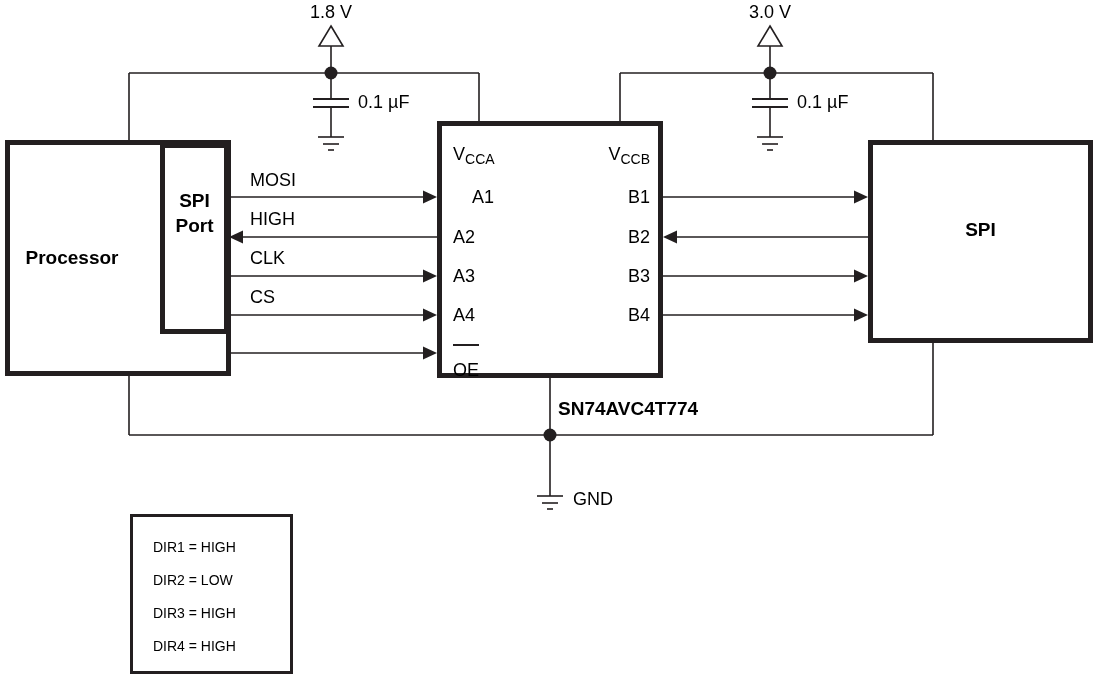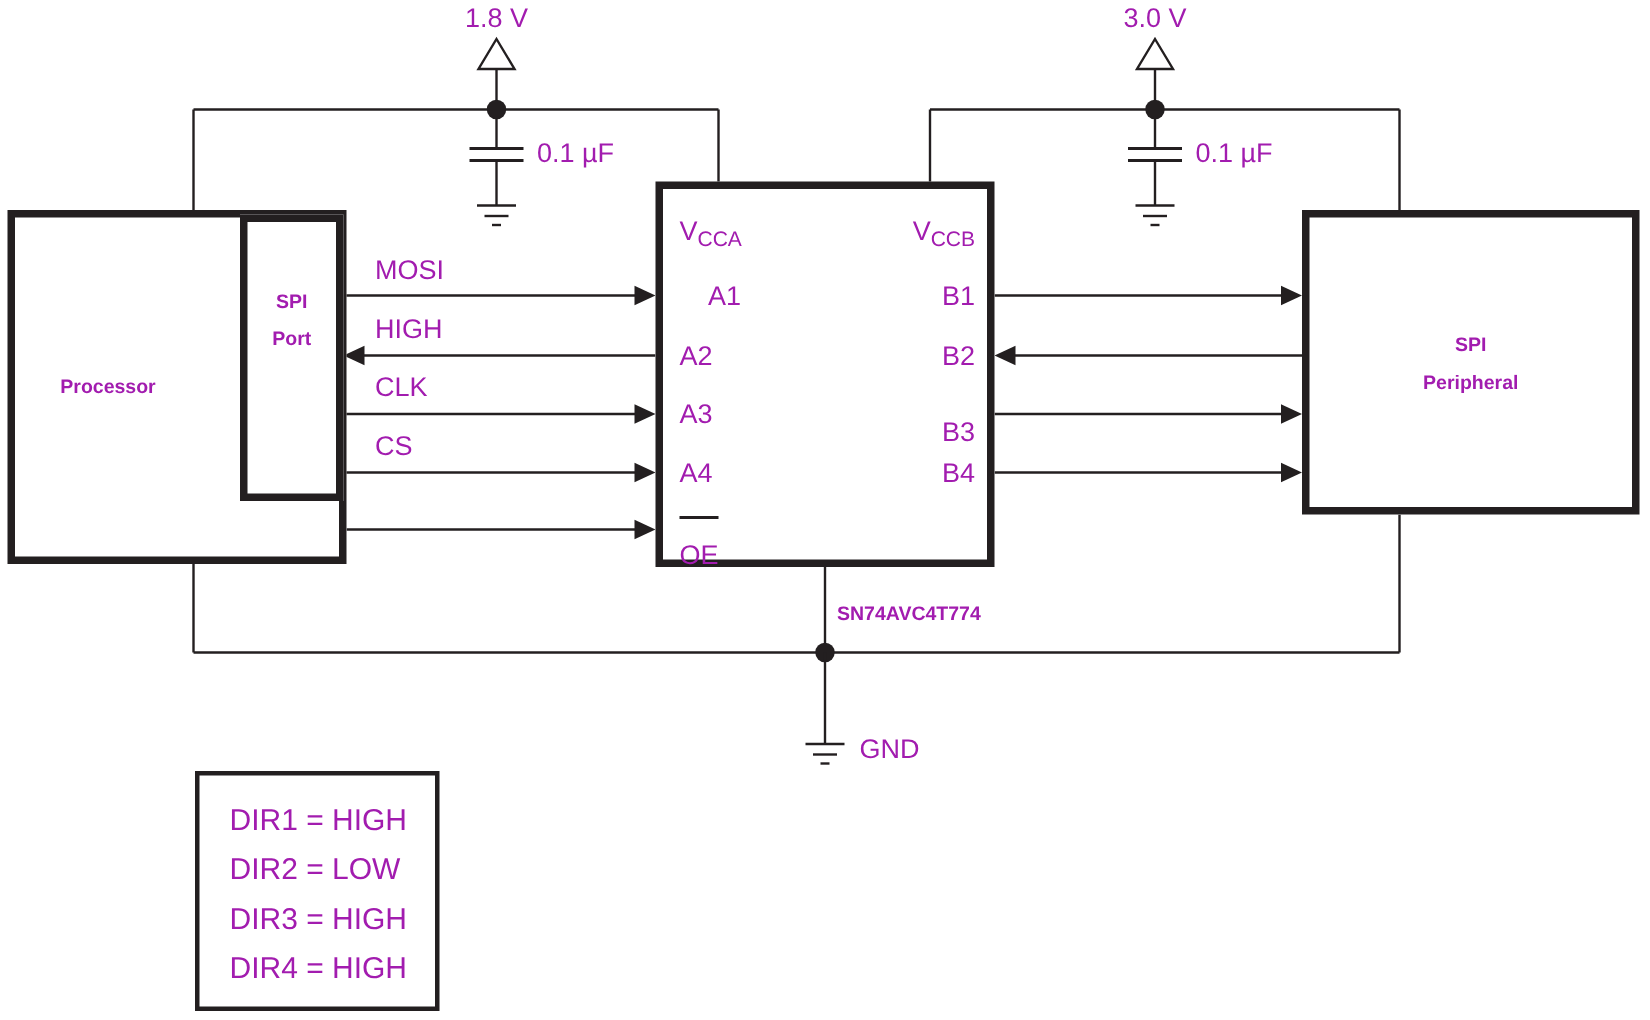--- a/index.html
+++ b/index.html
@@ -1,30 +1,30 @@
 <!DOCTYPE html>
 <html><head>
 <meta charset="utf-8">
 <style>
   html,body{margin:0;padding:0;background:#ffffff;}
   #stage{
     position:relative;width:1100px;height:680px;background:#ffffff;
-    font-family:"Liberation Sans","DejaVu Sans",sans-serif;color:#a21caf;overflow:hidden;
+    font-family:"Liberation Sans","DejaVu Sans",sans-serif;color:#000000;overflow:hidden;
   }
   svg.wires{position:absolute;left:0;top:0;width:1100px;height:680px;}
   .box{position:absolute;box-sizing:border-box;border:5px solid #231f20;background:#ffffff;}
   .box.thin{border-width:3px;}
   .lbl{position:absolute;font-size:18px;line-height:18px;white-space:nowrap;}
-  .bold{font-weight:bold;font-size:13px;}
+  .bold{font-weight:bold;font-size:19px;}
   .ctr{text-align:center;}
   .rt{text-align:right;}
   .two-line{line-height:25px;}
   .sub{font-size:14px;vertical-align:-4px;letter-spacing:0;}
   .overline{display:inline-block;border-top:2px solid #231f20;padding-top:16px;line-height:16px;}
-  .legend-line{position:absolute;left:20px;font-size:20px;line-height:19px;white-space:nowrap;}
+  .legend-line{position:absolute;left:20px;font-size:14px;line-height:19px;white-space:nowrap;}
 </style>
 </head>
 <body>
 
 <div id="stage">
 
   <svg class="wires" viewBox="0 0 1100 680">
     <g stroke="#231f20" stroke-width="1.6" fill="none">
 
       <g>
@@ -126,29 +126,28 @@
   <div class="lbl rt" style="left:578px;top:145px;width:72px;"><span>V</span><span class="sub">CCB</span></div>
 
   <div class="lbl" style="left:472px;top:188px;">A1</div>
   <div class="lbl" style="left:453px;top:228px;">A2</div>
   <div class="lbl" style="left:453px;top:267px;">A3</div>
   <div class="lbl" style="left:453px;top:306px;">A4</div>
   <div class="lbl" style="left:453px;top:344px;"><span class="overline">OE</span></div>
 
   <div class="lbl rt" style="left:578px;top:188px;width:72px;">B1</div>
   <div class="lbl rt" style="left:578px;top:228px;width:72px;">B2</div>
-  <div class="lbl rt" style="left:578px;top:267px;width:72px;margin-top:12px;">B3</div>
+  <div class="lbl rt" style="left:578px;top:267px;width:72px;">B3</div>
   <div class="lbl rt" style="left:578px;top:306px;width:72px;">B4</div>
 
   <div class="lbl bold" style="left:558px;top:400px;text-align:center;">SN74AVC4T774</div>
 
   <div class="box" style="left:868px;top:140px;width:225px;height:203px;"></div>
   <div class="lbl bold ctr two-line" style="left:868px;top:217px;width:225px;">
     <span style="display:block;">SPI</span>
-    <span style="display:block;">Peripheral</span>
   </div>
 
   <div class="lbl" style="left:250px;top:171px;">MOSI</div>
   <div class="lbl" style="left:250px;top:210px;">HIGH</div>
   <div class="lbl" style="left:250px;top:249px;">CLK</div>
   <div class="lbl" style="left:250px;top:288px;text-align:center;">CS</div>
 
   <div class="lbl" style="left:573px;top:490px;">GND</div>
 
   <div class="box thin" style="left:130px;top:514px;width:163px;height:160px;">

